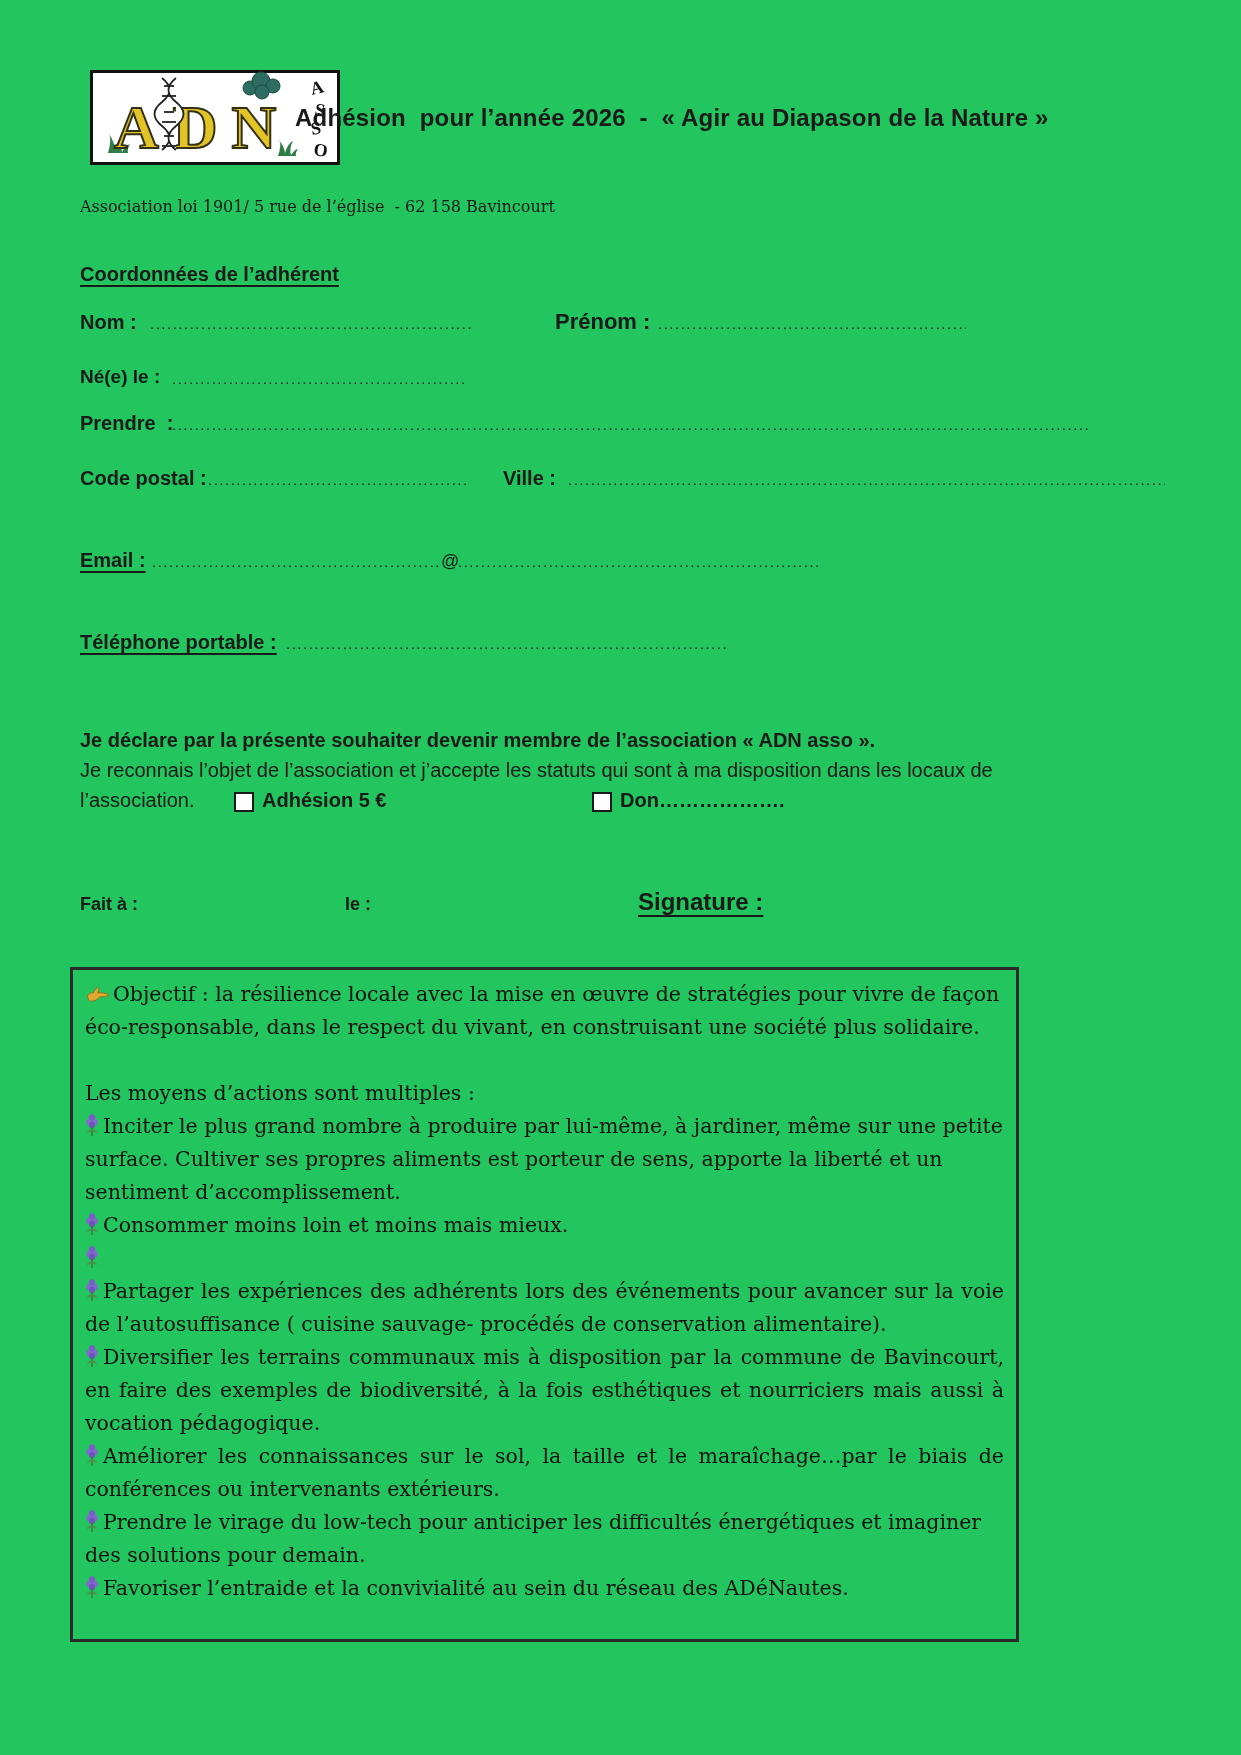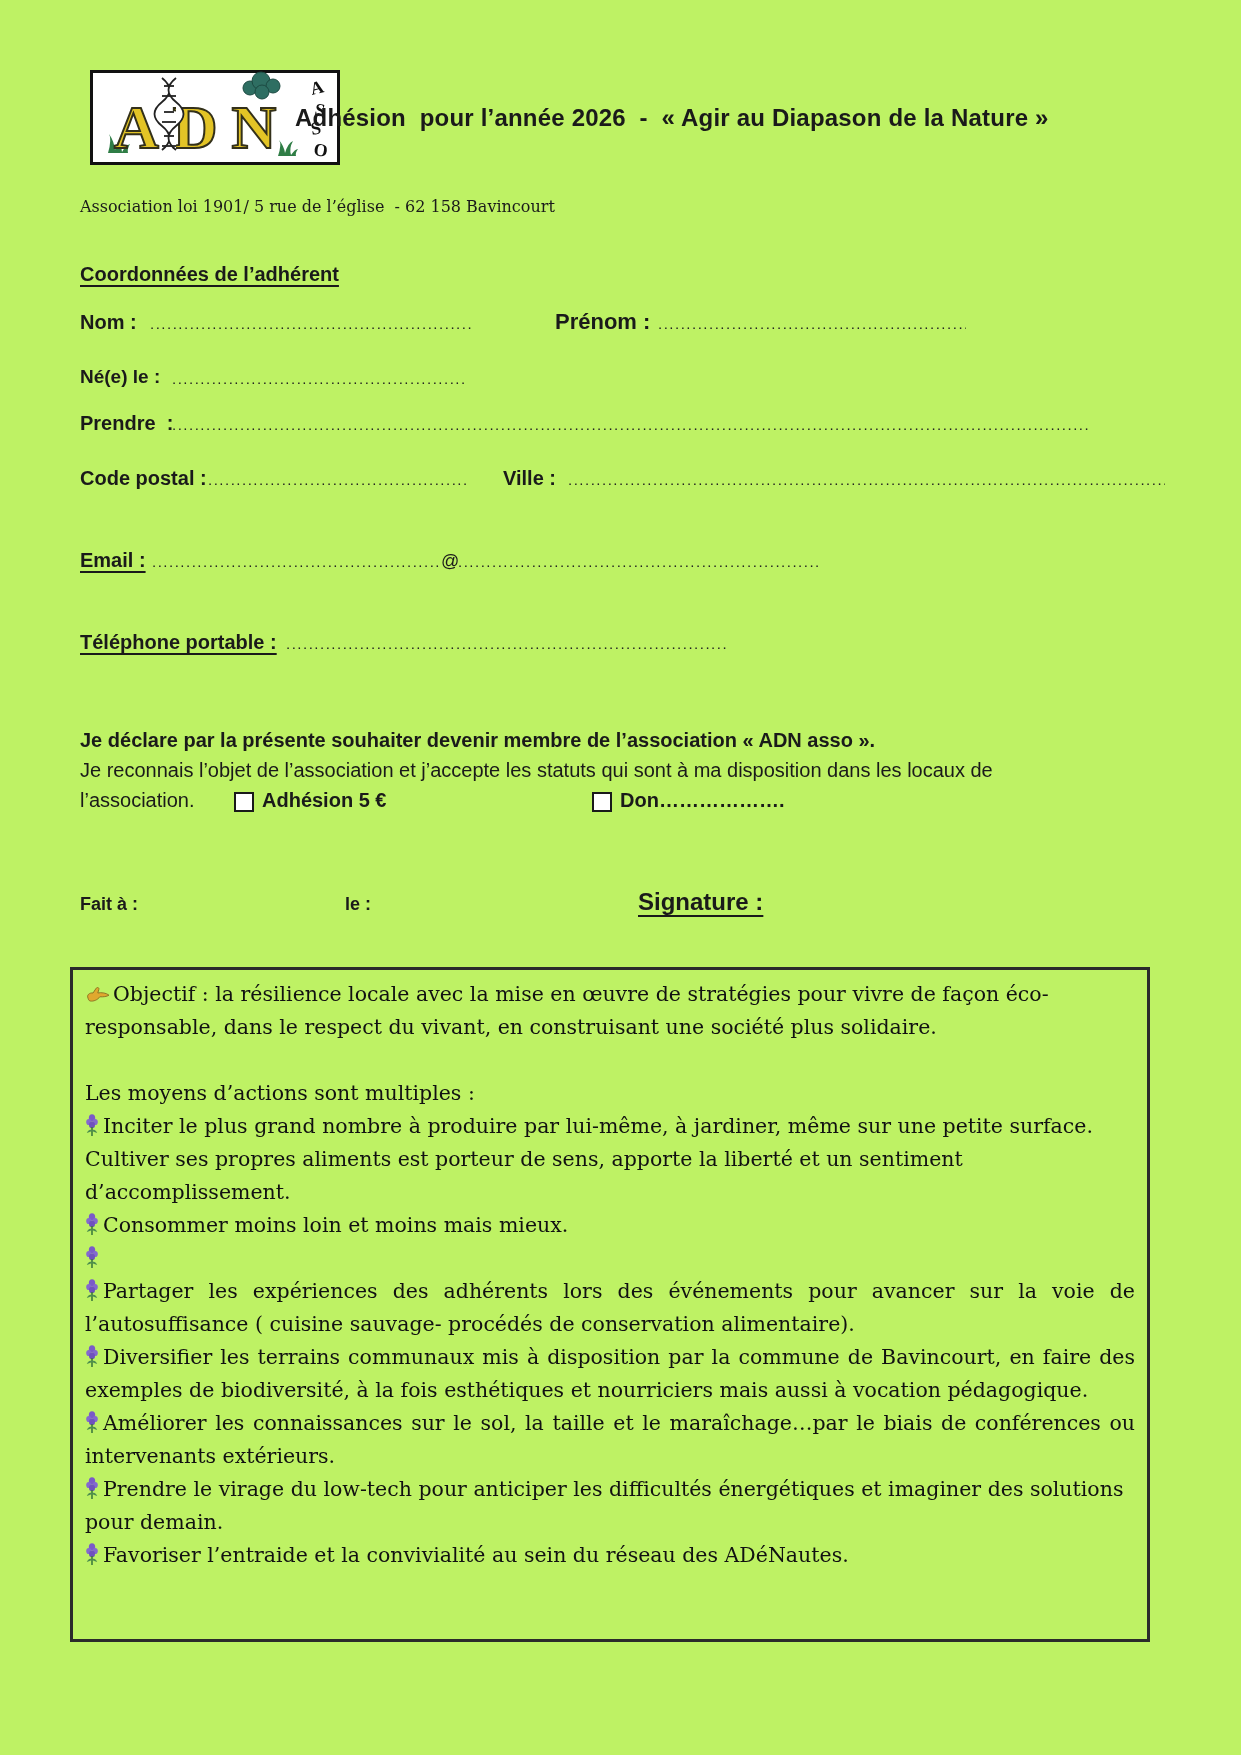--- a/index.html
+++ b/index.html
@@ -1,31 +1,31 @@
 <!DOCTYPE html>
 <html><head>
 <meta charset="utf-8">
 <style>
   html,body{margin:0;padding:0;background:#ffffff;}
-  .page{position:relative;width:1241px;height:1755px;background:#bef264;color:#1a1a1a;
+  .page{position:relative;width:1241px;height:1755px;background:#22c55e;color:#1a1a1a;
         font-family:"Liberation Sans",sans-serif;overflow:hidden;}
   .abs{position:absolute;}
   .title{font-size:24px;font-weight:bold;white-space:pre;letter-spacing:.2px;}
   .addr{font-size:16px;font-family:"DejaVu Serif",serif;white-space:pre;}
   .heading{font-size:20px;font-weight:bold;text-decoration:underline;text-underline-offset:4px;}
   .lbl{font-size:20px;font-weight:bold;white-space:pre;}
   .lbl-u{text-decoration:underline;text-underline-offset:4px;}
   .dotfill{display:inline-block;overflow:hidden;white-space:nowrap;height:20px;
            font-size:15px;letter-spacing:1.5px;color:#222;vertical-align:baseline;}
   .decl{font-size:20px;white-space:pre;}
   .decl-b{font-weight:bold;}
   .cbx{display:inline-block;width:16px;height:16px;border:2px solid #1a1a1a;background:#fff;}
   .fait{font-size:18px;font-weight:bold;}
   .sig{font-size:24px;font-weight:bold;text-decoration:underline;text-underline-offset:5px;}
-  .objbox{position:absolute;left:70px;top:967px;width:1080px;height:675px;border:3px solid #2b2b2b;
+  .objbox{position:absolute;left:70px;top:967px;width:949px;height:675px;border:3px solid #2b2b2b;
           box-sizing:border-box;padding:8px 12px 0 12px;font-family:"DejaVu Serif",serif;
           font-size:20.5px;line-height:33px;color:#111;}
   .objbox p{margin:0;}
   .obj-item{margin:0;}
   .obj-item.justify{text-align:justify;}
   .flower{display:inline-block;width:14px;height:23px;vertical-align:-4px;margin-right:4px;}
   .hand{display:inline-block;width:26px;height:17px;vertical-align:-2px;margin-right:2px;}
   .spacer-line{height:33px;}
 </style>
 </head>

